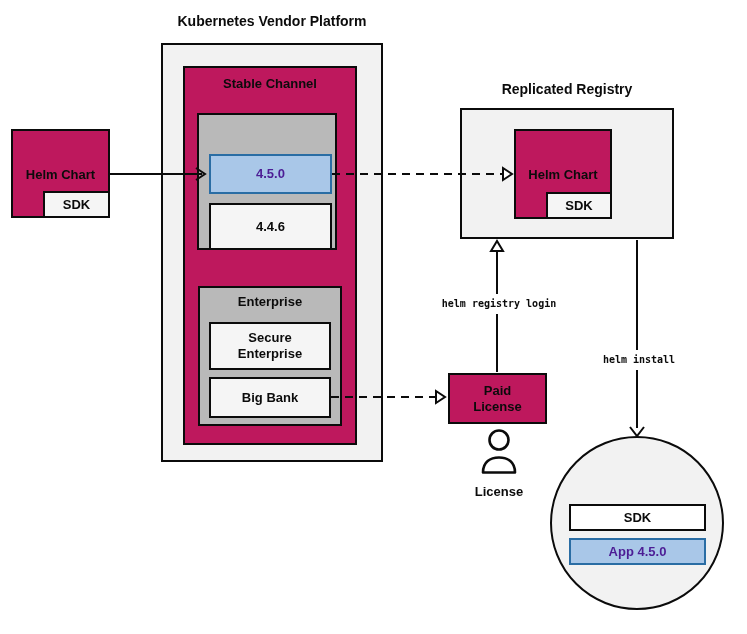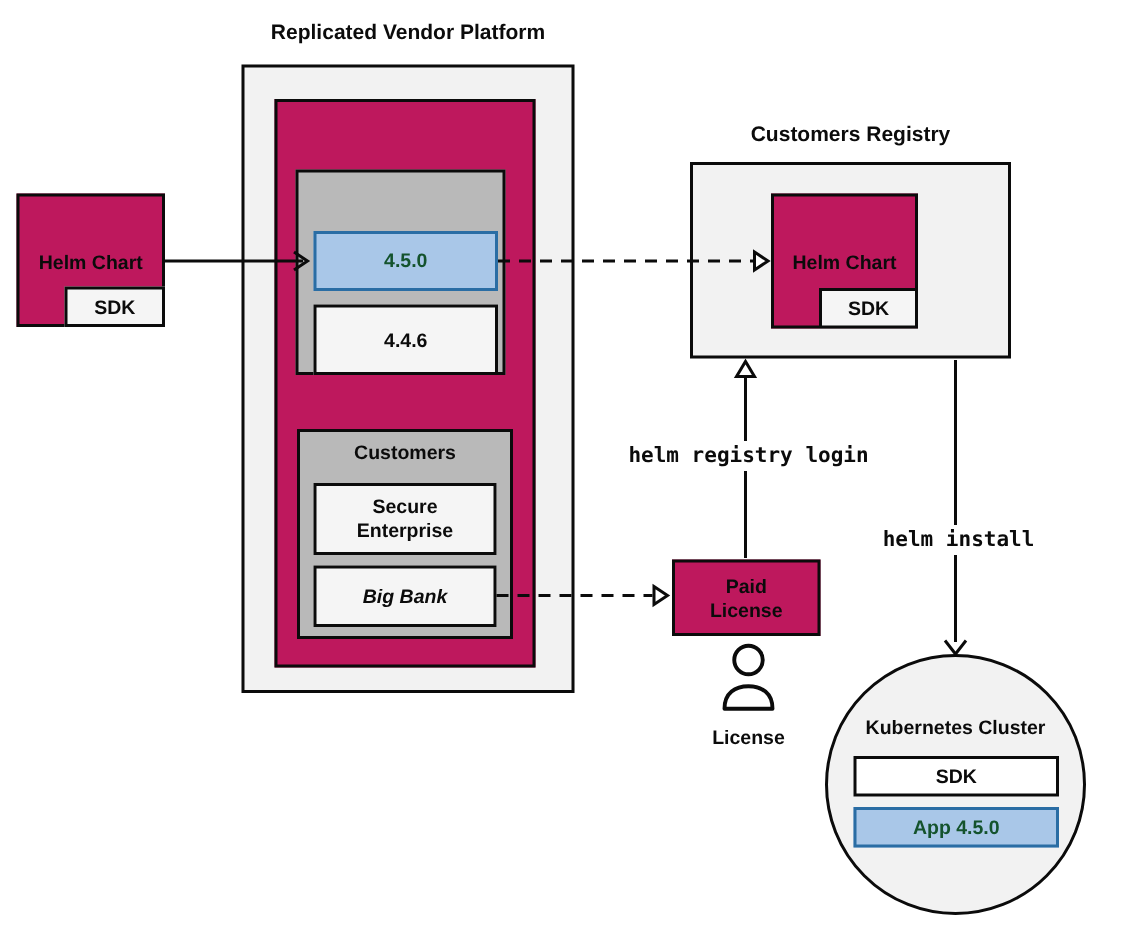--- a/index.html
+++ b/index.html
@@ -7,95 +7,95 @@
     position:relative;width:747px;height:634px;background:#ffffff;overflow:hidden;
     font-family:"Liberation Sans",sans-serif;color:#0b0b0b;
   }
   .box{position:absolute;box-sizing:border-box;border:2px solid #0b0b0b;}
   .fill-light{background:#f2f2f2;}
   .fill-mid{background:#be185d;}
   .fill-dark{background:#b9b9b9;}
   .fill-leaf{background:#f5f5f5;}
   .fill-white{background:#ffffff;}
   .hl{background:#a9c7e8;border-color:#2a6da4;}
-  .hl .txt{color:#14532d;}
+  .hl .txt{color:#4c1d95;}
   .lbl{
     position:absolute;font-weight:bold;font-size:13px;line-height:16px;
     text-align:center;white-space:nowrap;
   }
   .title-lbl{font-size:14px;}
   .center-flex{display:flex;align-items:center;justify-content:center;text-align:center;}
   .box .txt{font-weight:bold;font-size:13px;line-height:16px;}
   .mono{
     position:absolute;font-family:"DejaVu Sans Mono",monospace;font-weight:bold;
-    font-size:14px;line-height:18px;text-align:center;background:#ffffff;
+    font-size:10px;line-height:18px;text-align:center;background:#ffffff;
     white-space:nowrap;padding:1px 2px;
   }
   .wrap .txt{white-space:normal;width:86px;}
   .wrap-narrow .txt{white-space:normal;width:62px;}
   svg.overlay{position:absolute;left:0;top:0;pointer-events:none;}
   .circle{border-radius:50%;}
 </style>
 </head>
 <body>
 
 <div id="stage">
 
-  <div class="lbl title-lbl" style="left:161px;top:13px;width:222px;">Replicated Vendor Platform</div>
+  <div class="lbl title-lbl" style="left:161px;top:13px;width:222px;">Kubernetes Vendor Platform</div>
   <div class="box fill-light" style="left:161px;top:43px;width:222px;height:419px;"></div>
 
   <div class="box fill-mid" style="left:183px;top:66px;width:174px;height:379px;"></div>
+  <div class="lbl" style="left:183px;top:76px;width:174px;">Stable Channel</div>
 
   <div class="box fill-dark" style="left:197px;top:113px;width:140px;height:137px;"></div>
 
   <div class="box hl center-flex" style="left:209px;top:154px;width:123px;height:40px;">
     <span class="txt">4.5.0</span>
   </div>
   <div class="box fill-leaf center-flex" style="left:209px;top:203px;width:123px;height:47px;">
     <span class="txt">4.4.6</span>
   </div>
 
   <div class="box fill-dark" style="left:198px;top:286px;width:144px;height:140px;"></div>
-  <div class="lbl" style="left:198px;top:294px;width:144px;">Customers</div>
+  <div class="lbl" style="left:198px;top:294px;width:144px;">Enterprise</div>
 
   <div class="box fill-leaf center-flex wrap" style="left:209px;top:322px;width:122px;height:48px;">
     <span class="txt">Secure Enterprise</span>
   </div>
-  <div class="box fill-leaf center-flex" style="left:209px;top:377px;width:122px;height:41px;font-style:italic;">
+  <div class="box fill-leaf center-flex" style="left:209px;top:377px;width:122px;height:41px;">
     <span class="txt">Big Bank</span>
   </div>
 
   <div class="box fill-mid" style="left:11px;top:129px;width:99px;height:89px;"></div>
   <div class="lbl" style="left:11px;top:167px;width:99px;">Helm Chart</div>
   <div class="box fill-leaf center-flex" style="left:43px;top:191px;width:67px;height:27px;">
     <span class="txt">SDK</span>
   </div>
 
-  <div class="lbl title-lbl" style="left:460px;top:81px;width:214px;">Customers Registry</div>
+  <div class="lbl title-lbl" style="left:460px;top:81px;width:214px;">Replicated Registry</div>
   <div class="box fill-light" style="left:460px;top:108px;width:214px;height:131px;"></div>
   <div class="box fill-mid" style="left:514px;top:129px;width:98px;height:90px;"></div>
   <div class="lbl" style="left:514px;top:167px;width:98px;">Helm Chart</div>
   <div class="box fill-leaf center-flex" style="left:546px;top:192px;width:66px;height:27px;">
     <span class="txt">SDK</span>
   </div>
 
   <div class="box fill-mid center-flex wrap-narrow" style="left:448px;top:373px;width:99px;height:51px;">
     <span class="txt">Paid License</span>
   </div>
 
   <svg class="overlay" style="left:477px;top:427px;" width="44" height="50" viewBox="0 0 44 50">
     <circle cx="22" cy="13" r="9.5" fill="#ffffff" stroke="#0b0b0b" stroke-width="2.6"></circle>
     <path d="M6 45.5 c0 -10.5 7.2 -15 16 -15 c8.8 0 16 4.5 16 15 z" fill="#ffffff" stroke="#0b0b0b" stroke-width="2.6" stroke-linejoin="round"></path>
   </svg>
   <div class="lbl" style="left:439px;top:483px;width:120px;line-height:18px;">
     <div>License</div>
   </div>
 
   <div class="box fill-light circle" style="left:550px;top:436px;width:174px;height:174px;"></div>
-  <div class="lbl" style="left:550px;top:477px;width:174px;">Kubernetes Cluster</div>
   <div class="box fill-white center-flex" style="left:569px;top:504px;width:137px;height:27px;">
     <span class="txt">SDK</span>
   </div>
   <div class="box hl center-flex" style="left:569px;top:538px;width:137px;height:27px;text-align:center;">
     <span class="txt">App 4.5.0</span>
   </div>
 
   <svg class="overlay" width="747" height="634" viewBox="0 0 747 634">
 
     <g>

